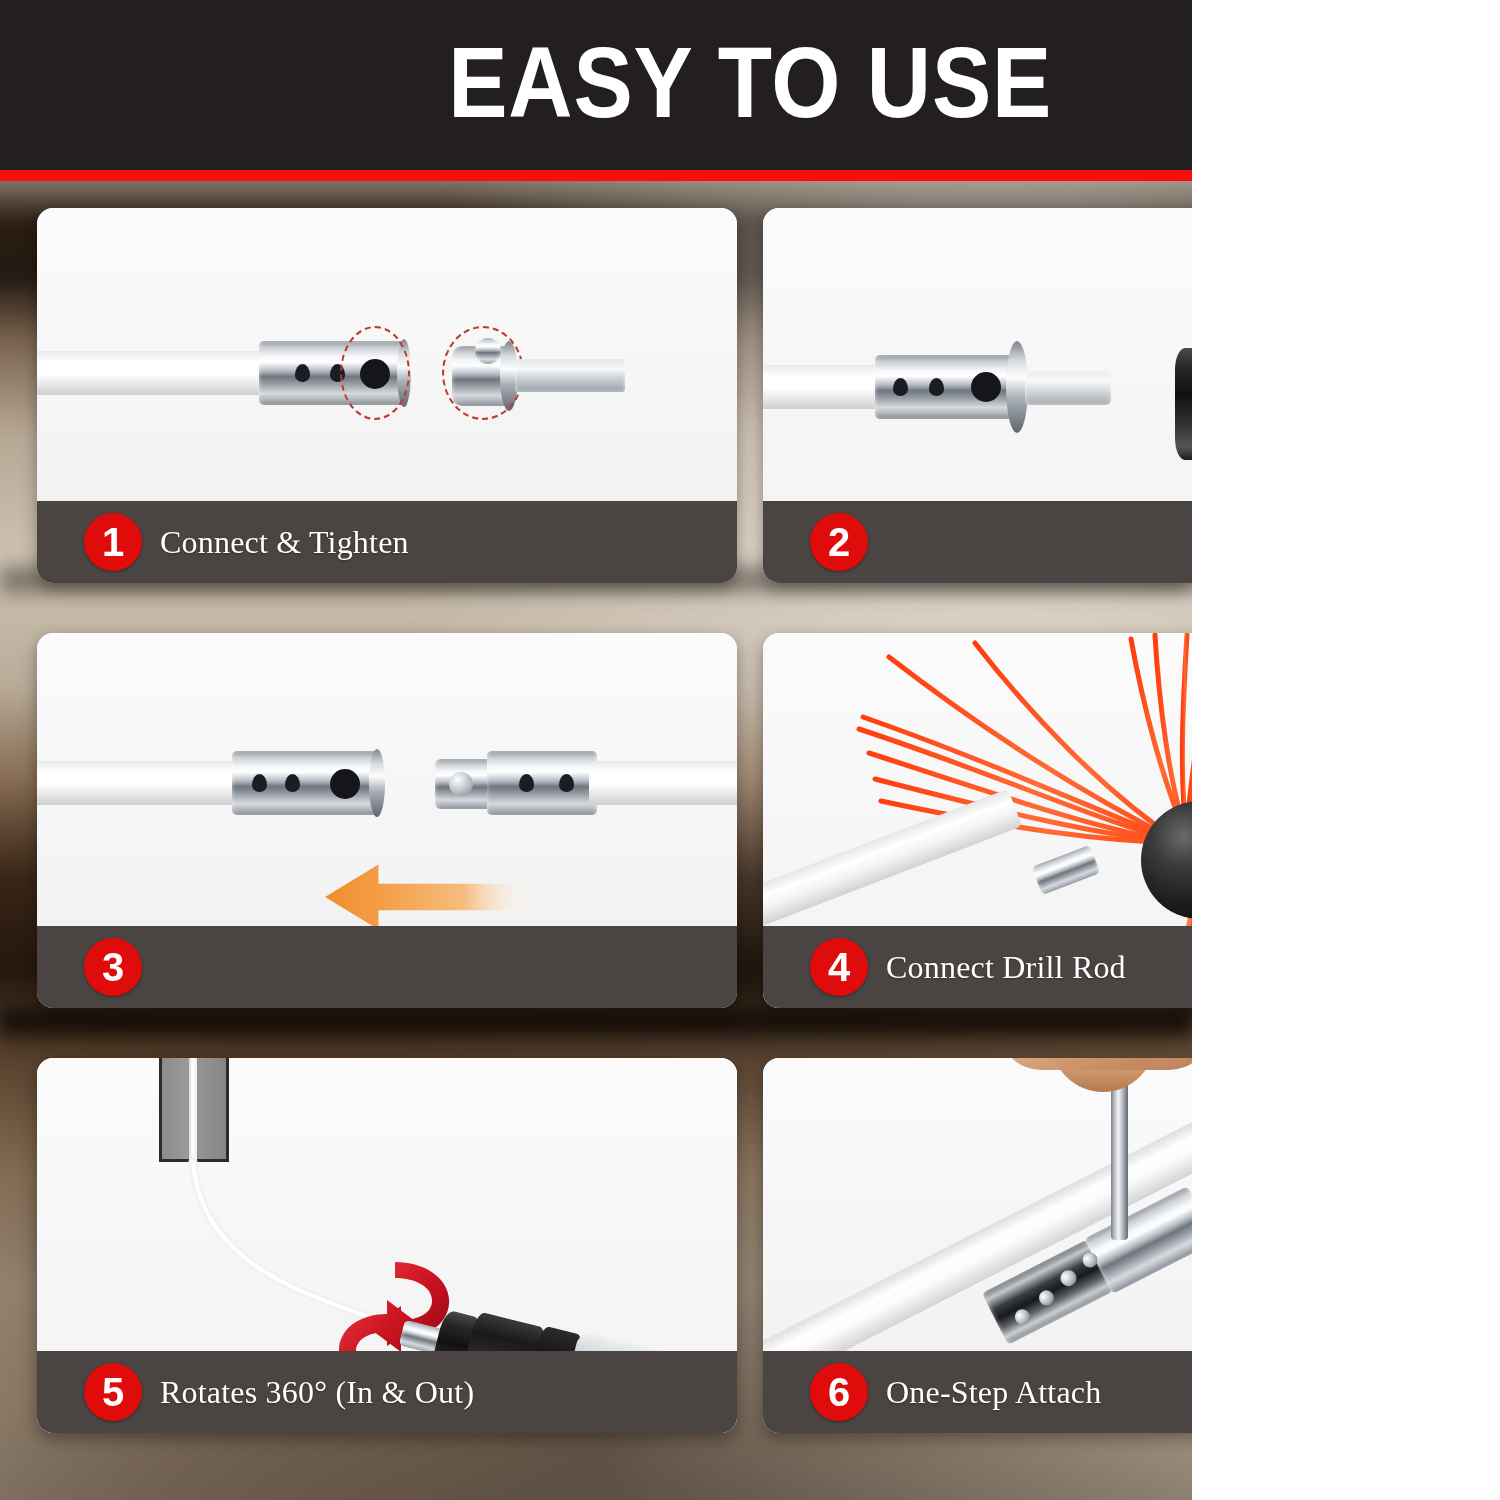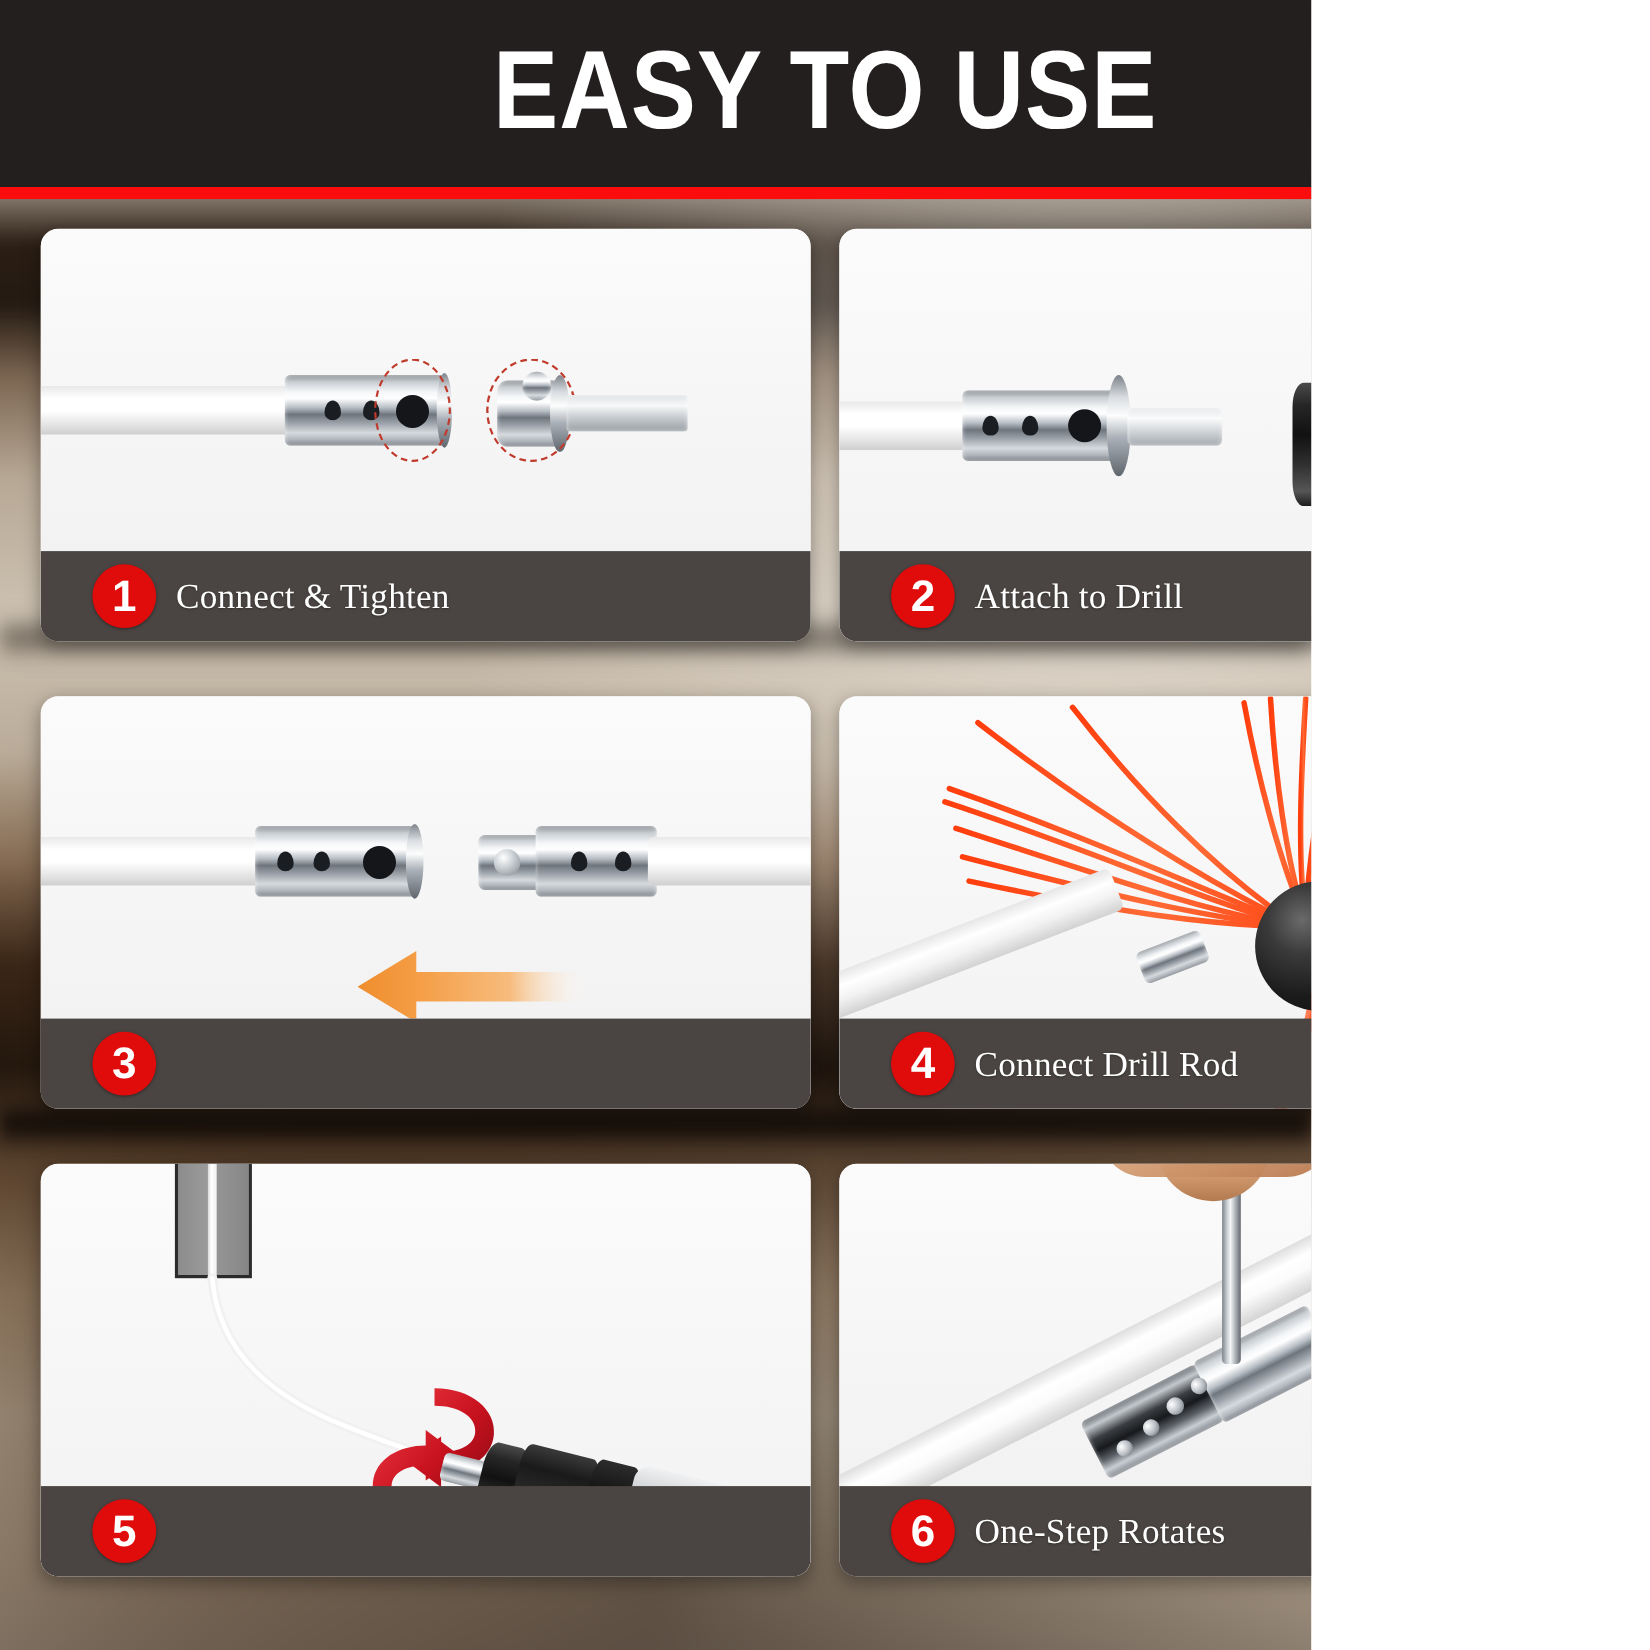--- a/index.html
+++ b/index.html
@@ -270,21 +270,20 @@
           <div class="drill-dark" style="left:232px; top:252px; width:104px; height:82px; border-radius:8px 10px 14px 10px;"></div>
           <div class="hand" style="left:168px; top:156px; width:150px; height:178px; border-radius:70px 46px 50px 62px;"></div>
           <div class="finger" style="left:162px; top:168px; width:118px; height:40px;"></div>
           <div class="finger" style="left:158px; top:212px; width:112px; height:40px;"></div>
 
         </div>
 
       </div>
       <div class="caption">
         <div class="badge">2</div>
-        <div class="caption-label">Attach to Drill</div>
       </div>
     </div>
 
     <div class="card">
       <div class="card-photo">
         <div class="rod" style="left:-10px; top:128px; width:212px; height:44px;"></div>
         <div class="chrome" style="left:195px; top:118px; width:148px; height:64px;"></div>
         <div class="chrome-cap" style="left:332px; top:116px; width:16px; height:68px; border-radius:50%/50%;"></div>
         <div class="hole-small" style="left:215px; top:141px; width:15px; height:18px;"></div>
         <div class="hole-small" style="left:248px; top:141px; width:15px; height:18px;"></div>
@@ -403,20 +402,21 @@
           <div class="drill-collar" style="left:120px; top:-2px; width:44px; height:96px;
                background:linear-gradient(180deg,#2c2c2c 0%,#141414 30%,#343434 62%,#0e0e0e 100%);"></div>
           <div class="drill-body" style="left:158px; top:-6px; width:170px; height:104px;"></div>
           <div class="drill-dark" style="left:232px; top:22px; width:88px; height:44px; border-radius:8px;"></div>
           <div class="drill-grip" style="left:196px; top:84px; width:104px; height:160px;"></div>
 
         </div>
       </div>
       <div class="caption">
         <div class="badge">5</div>
+        <div class="caption-label">Rotates 360° (In &amp; Out)</div>
       </div>
     </div>
 
     <div class="card">
       <div class="card-photo">
 
         <div style="position:absolute; left:-40px; top:306px; width:860px; height:46px;
              background:linear-gradient(180deg,#dedede 0%,#ffffff 30%,#fbfbfb 56%,#d4d4d4 100%);
              transform:rotate(-27deg); transform-origin:left center; border-radius:8px;"></div>
 
@@ -436,18 +436,18 @@
         </div>
 
         <div style="position:absolute; left:348px; top:4px; width:17px; height:178px;
              background:linear-gradient(90deg,#7e838a 0%,#c9ced3 26%,#f3f5f6 45%,#aab0b6 72%,#63686e 100%); border-radius:4px;"></div>
 
         <div class="finger" style="left:288px; top:-44px; width:104px; height:78px; border-radius:0 0 52px 52px;"></div>
         <div class="hand" style="left:236px; top:-92px; width:212px; height:104px; border-radius:0 0 42px 42px; opacity:.95;"></div>
       </div>
       <div class="caption">
         <div class="badge">6</div>
-        <div class="caption-label">One-Step Rotates</div>
+        <div class="caption-label">One-Step Attach</div>
       </div>
     </div>
 
   </div>
 </div>
 
 </body></html>

